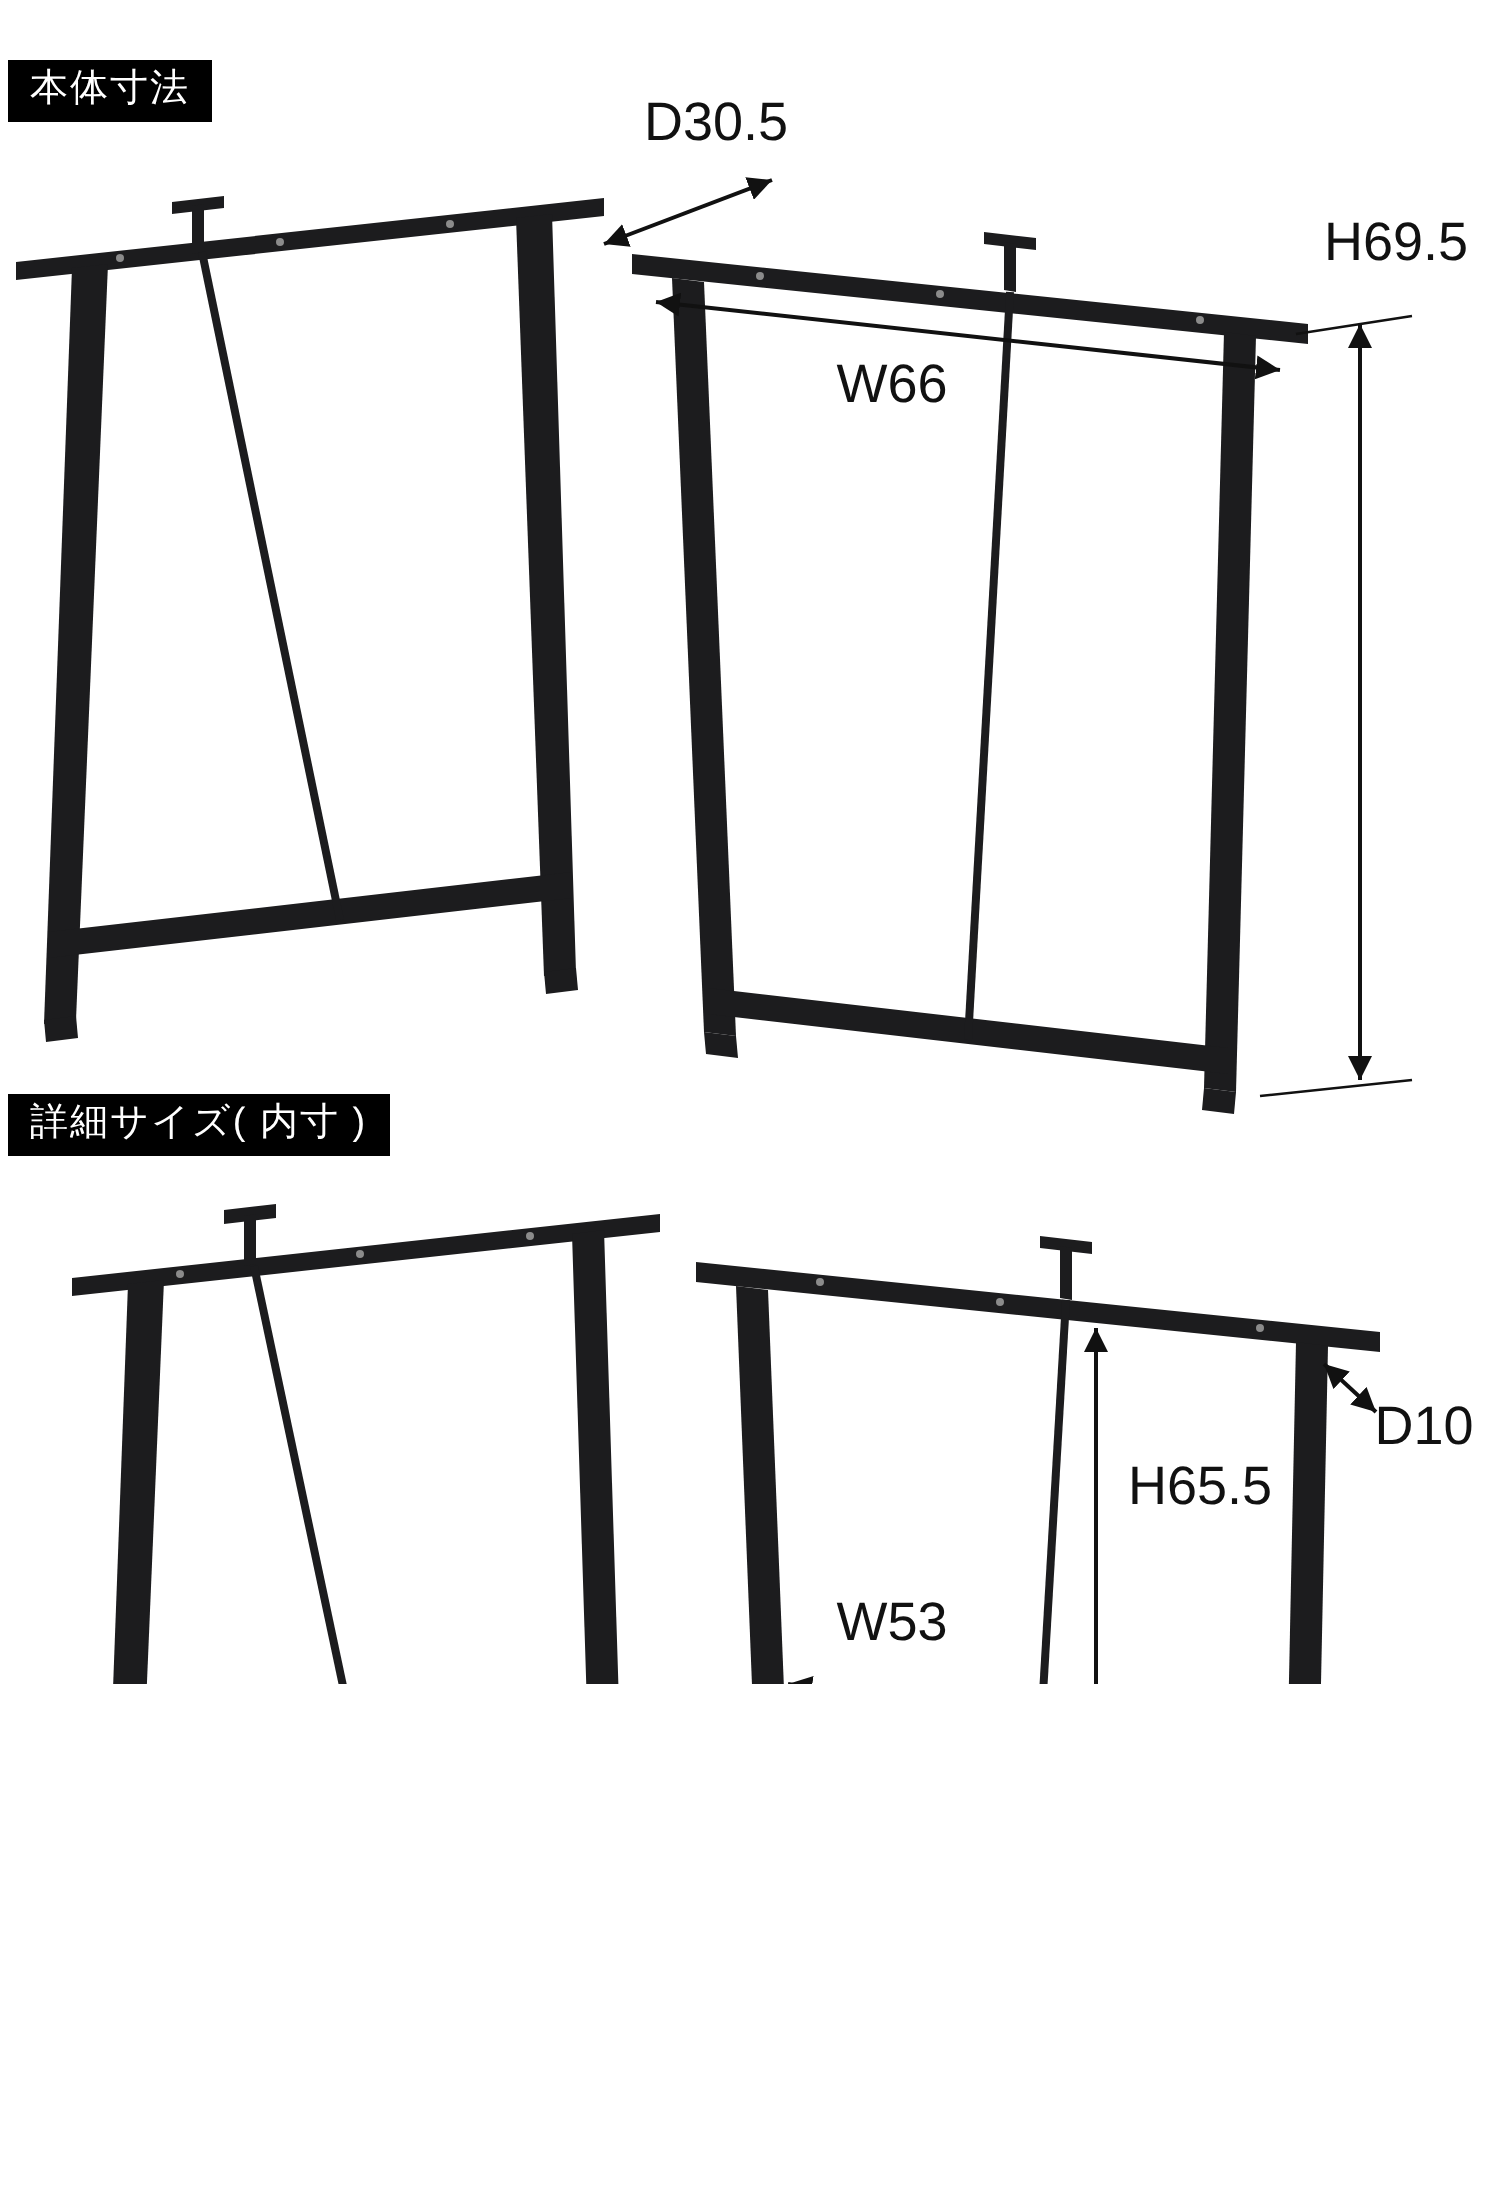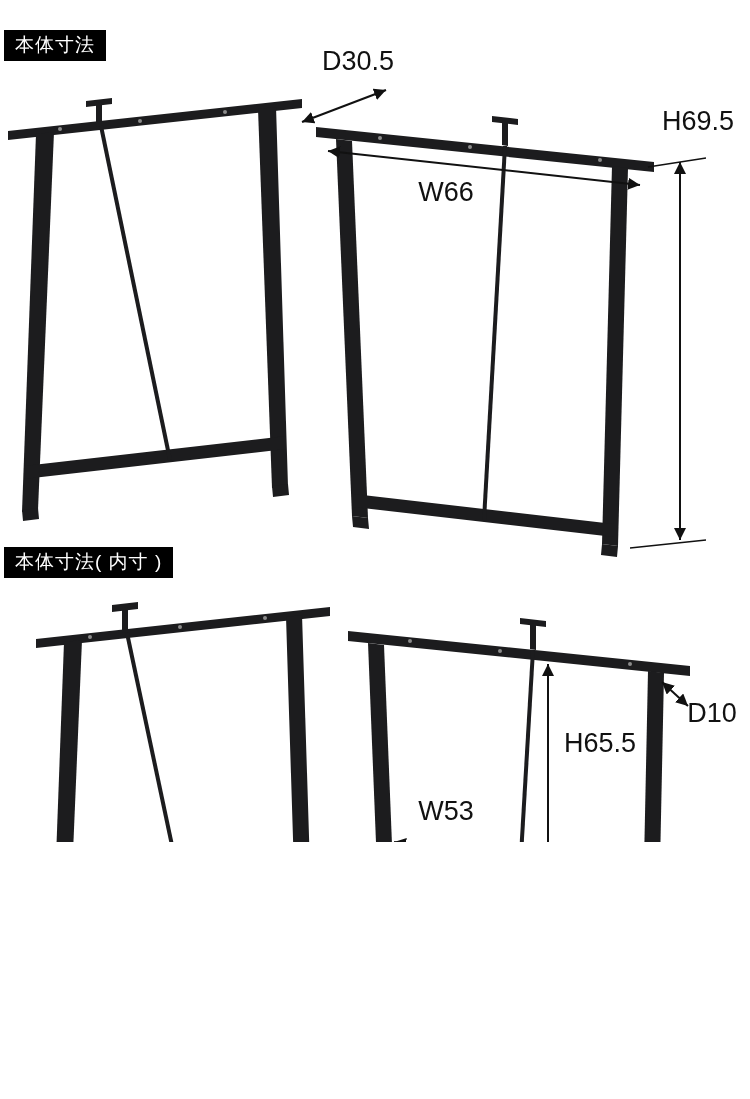--- a/index.html
+++ b/index.html
@@ -18,21 +18,21 @@
   .dim-text{font-family:"Liberation Sans",sans-serif;font-size:27px;fill:#111}
   .hole{fill:#8b8b8b}
 </style>
 </head>
 <body>
 
 <div class="page">
 
   <div class="section-label" id="label-body">本体寸法</div>
 
-  <div class="section-label" id="label-detail">本体寸法( 内寸 )</div>
+  <div class="section-label" id="label-detail">詳細サイズ( 内寸 )</div>
 
   <svg width="750" height="1099" viewBox="0 0 750 1099">
     <defs>
       <marker id="ah" viewBox="0 0 10 10" refX="10" refY="5" markerWidth="12" markerHeight="12" markerUnits="userSpaceOnUse" orient="auto-start-reverse">
         <path d="M0,0 L10,5 L0,10 z" fill="#111"></path>
       </marker>
     </defs>
 
     <g>
 

